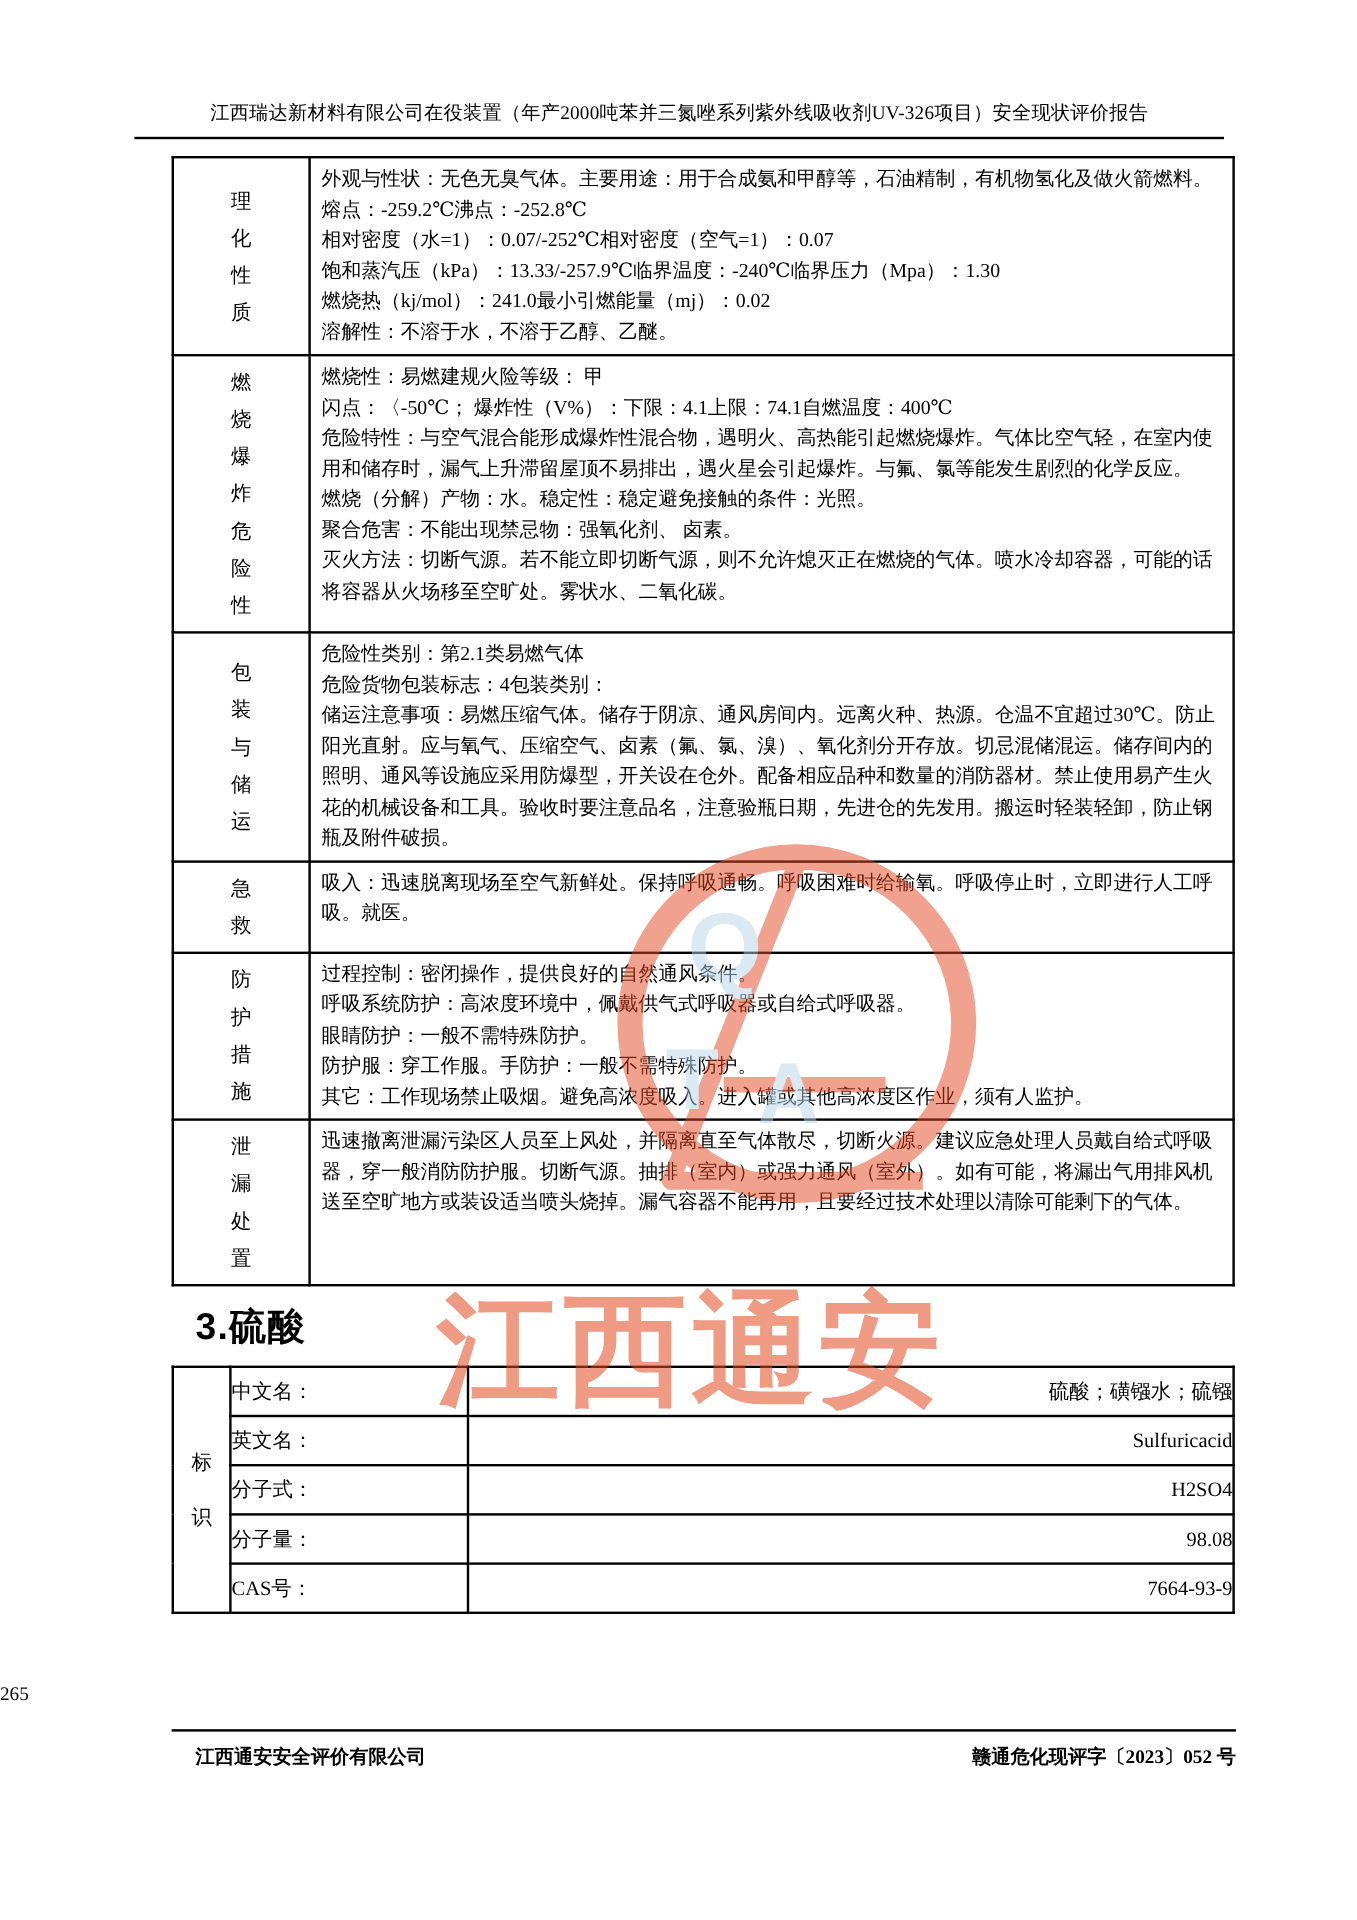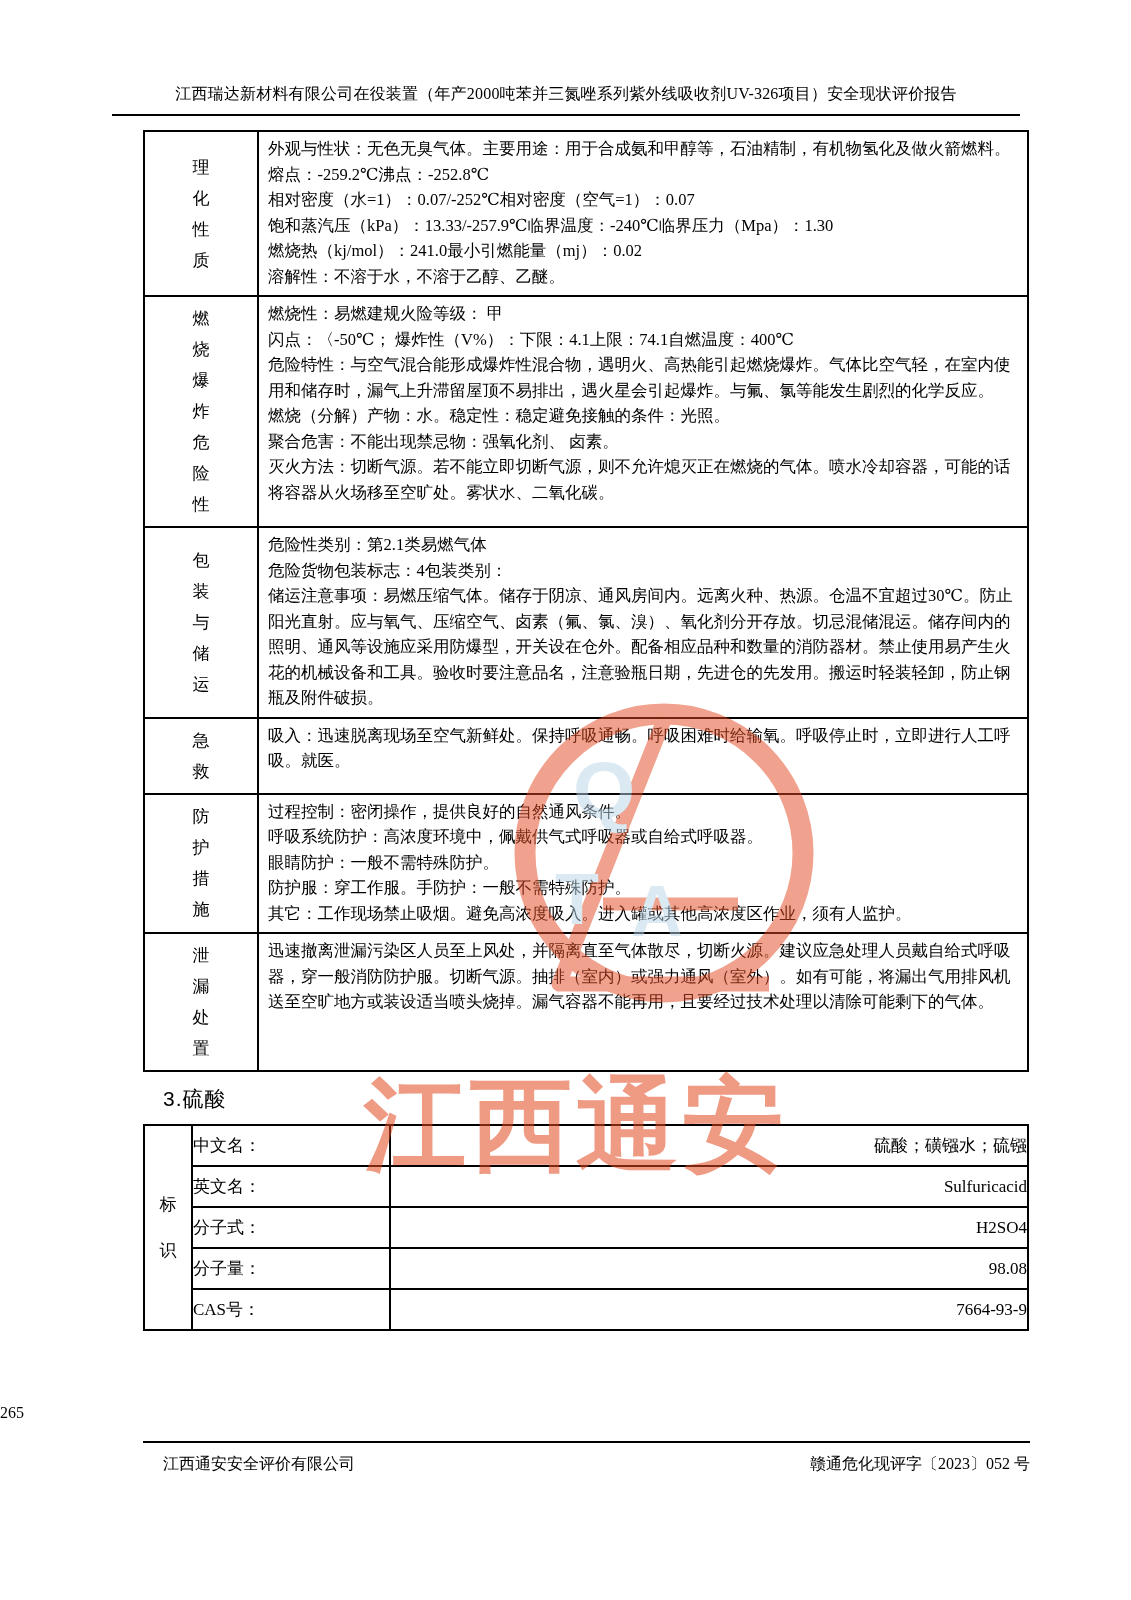--- a/index.html
+++ b/index.html
@@ -39,22 +39,22 @@
   .t1 .cnt{
     padding:4px 9px 6px 9px;
     font-size:16.5px;
     line-height:25.5px;
     white-space:pre-wrap;
     vertical-align:top;
   }
   
   .sec-title{
     font-family:"Liberation Sans","DejaVu Sans",sans-serif;
-    font-weight:normal;
-    font-size:21px;
+    font-weight:bold;
+    font-size:31px;
     margin:13px 0 11px 20px;
     letter-spacing:1px;
   }
   
   .t2 td{height:41px;font-size:17px;}
   .t2 .lbl2{
     width:48px;
     text-align:center;
     white-space:pre-line;
     line-height:46px;
@@ -74,20 +74,21 @@
     font-size:16px;
   }
   .page-footer{
     position:absolute;
     left:143px; top:1441px; width:887px;
     border-top:2px solid #000;
     padding-top:11px;
     display:flex;
     justify-content:space-between;
     font-size:16px;
+    font-weight:bold;
   }
   .page-footer .f-left{padding-left:20px;}
   
   .watermark{position:absolute;left:0;top:0;width:1131px;height:1600px;pointer-events:none;z-index:10;}
   .wm-logo{
     position:absolute;left:503px;top:692px;width:322px;height:322px;
     opacity:0.5;
   }
   .wm-text{
     position:absolute;left:364px;top:1058px;width:440px;

